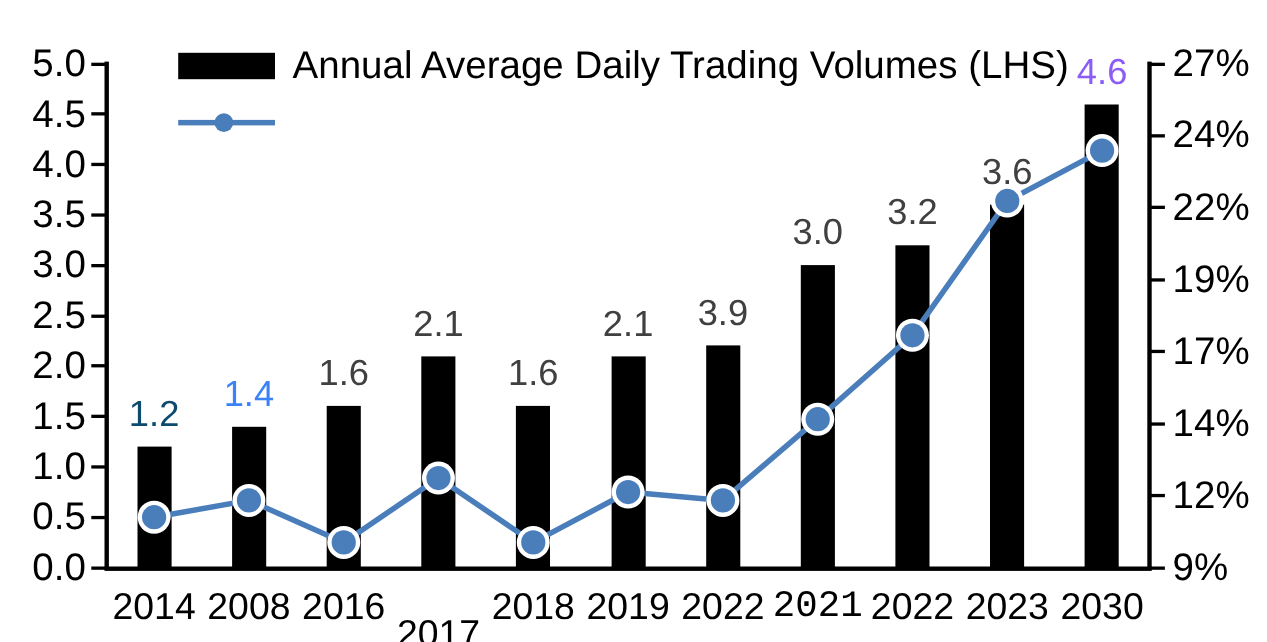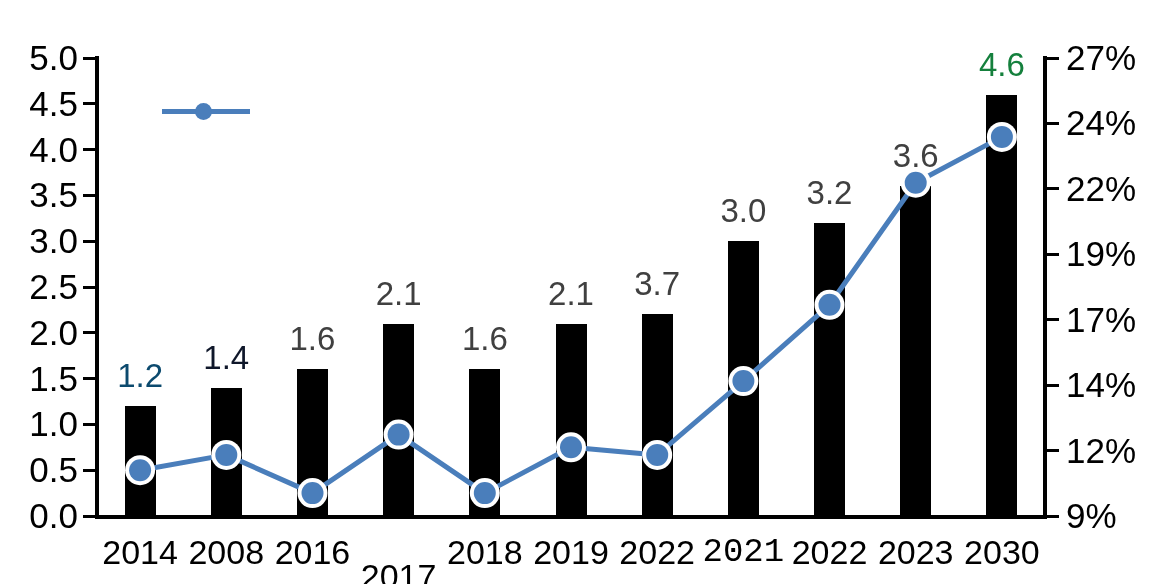--- a/index.html
+++ b/index.html
@@ -111,20 +111,24 @@
     color: #000000;
     line-height: 1;
     white-space: nowrap;
   }
 </style>
 </head>
 <body>
 
 <div id="chart-root">
 
+  <div class="legend-row" id="legend-row-0" style="left:162px; top:42px;">
+    <span class="legend-bar-swatch"></span>
+    <span class="legend-text">Annual Average Daily Trading Volumes (LHS)</span>
+  </div>
 
   <div class="legend-row" id="legend-row-1" style="left:162px; top:98px;">
     <span class="legend-line-swatch">
       <span class="lseg"></span>
       <span class="lmark"></span>
     </span>
   </div>
 
   <div class="axis-line" style="left:95px; top:56px; width:4px; height:462px;"></div>
   <div class="axis-line" style="left:1043px; top:56px; width:4px; height:462px;"></div>
@@ -182,30 +186,30 @@
       <div class="bar" style="left: 555.5px; top: 323.64px; width: 31px; height: 192.36px; background: rgb(0, 0, 0);"></div>
       <div class="bar" style="left: 641.682px; top: 314.48px; width: 31px; height: 201.52px; background: rgb(0, 0, 0);"></div>
       <div class="bar" style="left: 727.864px; top: 241.2px; width: 31px; height: 274.8px; background: rgb(0, 0, 0);"></div>
       <div class="bar" style="left: 814.045px; top: 222.88px; width: 31px; height: 293.12px; background: rgb(0, 0, 0);"></div>
       <div class="bar" style="left: 900.227px; top: 186.24px; width: 31px; height: 329.76px; background: rgb(0, 0, 0);"></div>
       <div class="bar" style="left: 986.409px; top: 94.64px; width: 31px; height: 421.36px; background: rgb(0, 0, 0);"></div>
     </div>
 
   <div id="bar-labels-layer">
       <div class="bar-label" style="width: 90px; left: 95.0909px; top: 359.08px; color: #0c4a6e;">1.2</div>
-      <div class="bar-label" style="width: 90px; left: 181.273px; top: 340.76px; color: #0f172a;">1.4</div>
+      <div class="bar-label" style="width: 90px; left: 181.273px; top: 340.76px; color: #3b82f6;">1.4</div>
       <div class="bar-label" style="width: 90px; left: 267.455px; top: 322.44px; color: rgb(64, 64, 64);">1.6</div>
       <div class="bar-label" style="width: 90px; left: 353.636px; top: 276.64px; color: rgb(64, 64, 64);">2.1</div>
       <div class="bar-label" style="width: 90px; left: 439.818px; top: 322.44px; color: rgb(64, 64, 64);">1.6</div>
       <div class="bar-label" style="width: 90px; left: 526px; top: 276.64px; color: rgb(64, 64, 64);">2.1</div>
-      <div class="bar-label" style="width: 90px; left: 612.182px; top: 267.48px; color: rgb(64, 64, 64);">3.7</div>
+      <div class="bar-label" style="width: 90px; left: 612.182px; top: 267.48px; color: rgb(64, 64, 64);">3.9</div>
       <div class="bar-label" style="width: 90px; left: 698.364px; top: 194.2px; color: rgb(64, 64, 64);">3.0</div>
       <div class="bar-label" style="width: 90px; left: 784.545px; top: 175.88px; color: rgb(64, 64, 64);">3.2</div>
       <div class="bar-label" style="width: 90px; left: 870.727px; top: 139.24px; color: rgb(64, 64, 64);">3.6</div>
-      <div class="bar-label" style="width: 90px; left: 956.909px; top: 47.64px; color: #15803d;">4.6</div>
+      <div class="bar-label" style="width: 90px; left: 956.909px; top: 47.64px; color: #8b5cf6;">4.6</div>
     </div>
 
   <svg id="line-layer" viewBox="0 0 1152 584" width="1152" height="584">
       <polyline points="140.1,470.2 226.3,454.9 312.5,493.1 398.6,434.6 484.8,493.1 571.0,447.3 657.2,454.9 743.4,381.1 829.5,304.8 915.7,182.7 1001.9,136.9" fill="none" stroke="#4A7EBB" stroke-width="5" stroke-linejoin="round" stroke-linecap="round"></polyline>
       <circle cx="140.1" cy="470.2" r="15" fill="#FFFFFF"></circle>
       <circle cx="140.1" cy="470.2" r="11" fill="#4A7EBB"></circle>
       <circle cx="226.3" cy="454.9" r="15" fill="#FFFFFF"></circle>
       <circle cx="226.3" cy="454.9" r="11" fill="#4A7EBB"></circle>
       <circle cx="312.5" cy="493.1" r="15" fill="#FFFFFF"></circle>
       <circle cx="312.5" cy="493.1" r="11" fill="#4A7EBB"></circle>

